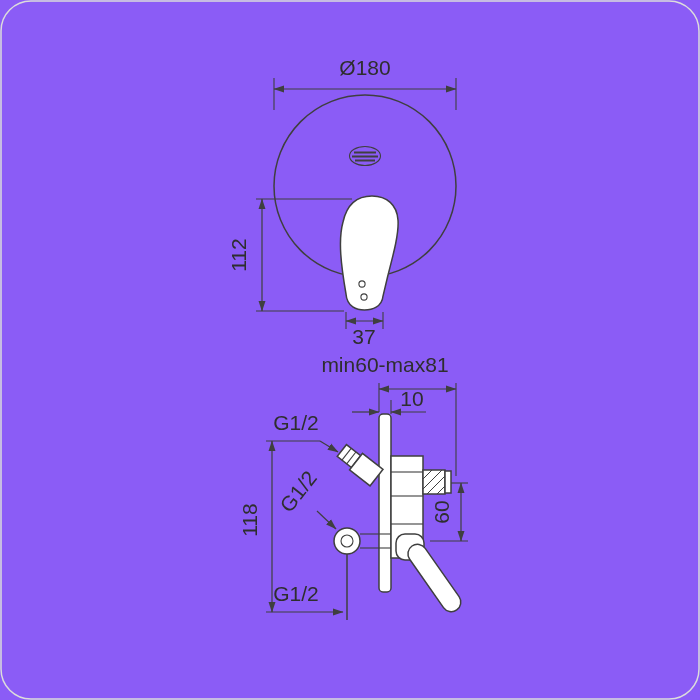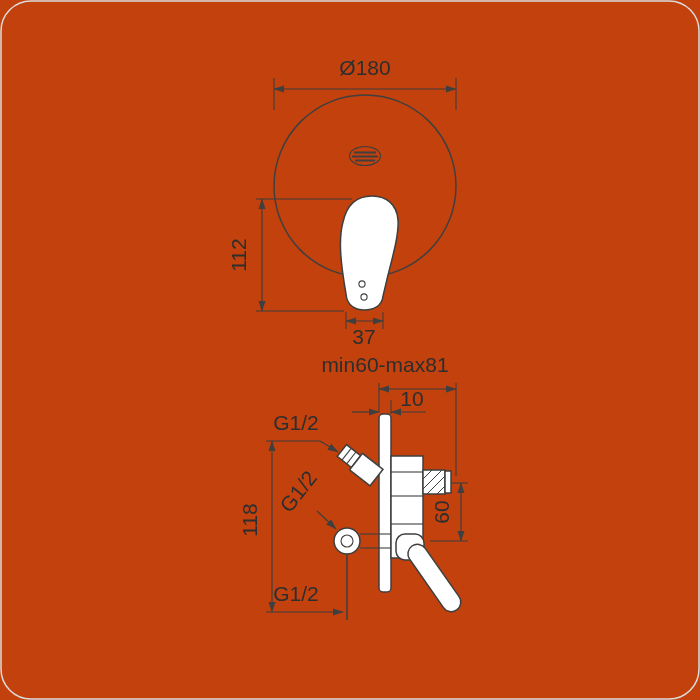--- a/index.html
+++ b/index.html
@@ -8,21 +8,21 @@
     background: #ffffff;
     width: 700px;
     height: 700px;
     overflow: hidden;
     font-family: "Liberation Sans", sans-serif;
   }
   .sheet {
     position: relative;
     width: 700px;
     height: 700px;
-    background: #c2410c;
+    background: #8b5cf6;
   }
   svg { display: block; }
   text {
     font-family: "Liberation Sans", sans-serif;
     fill: #2e2e2e;
     font-size: 21px;
   }
   .thin   { stroke: #3f3f3f; stroke-width: 1.1; fill: none; }
   .med    { stroke: #3f3f3f; stroke-width: 1.5; fill: none; }
   .part   { stroke: #3f3f3f; stroke-width: 1.5; fill: #ffffff; }

